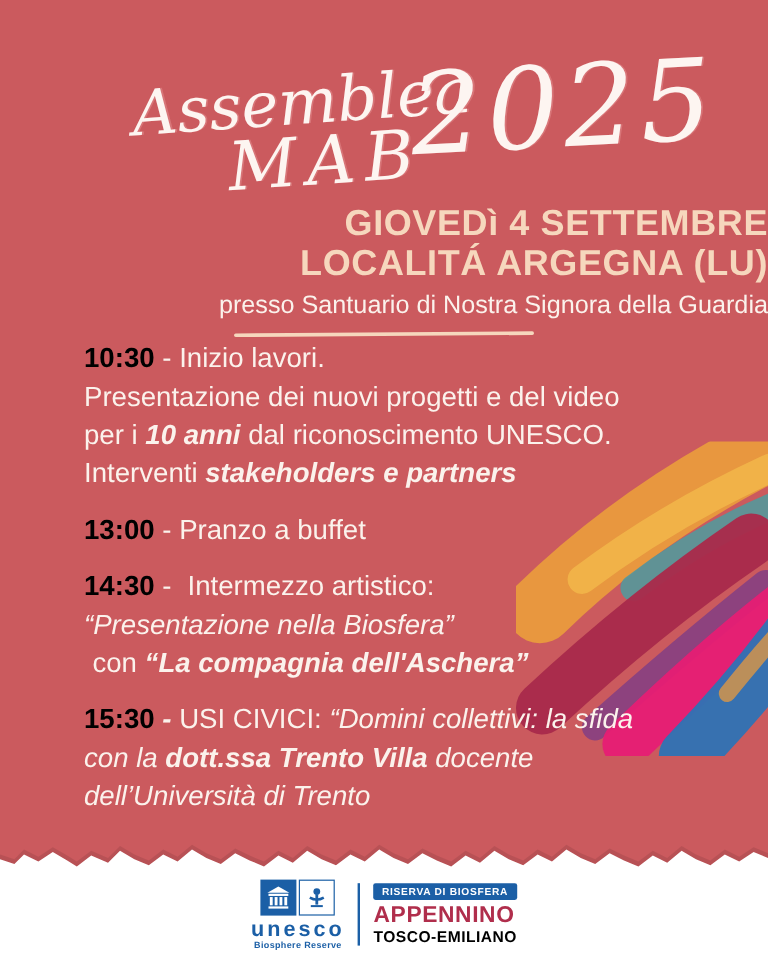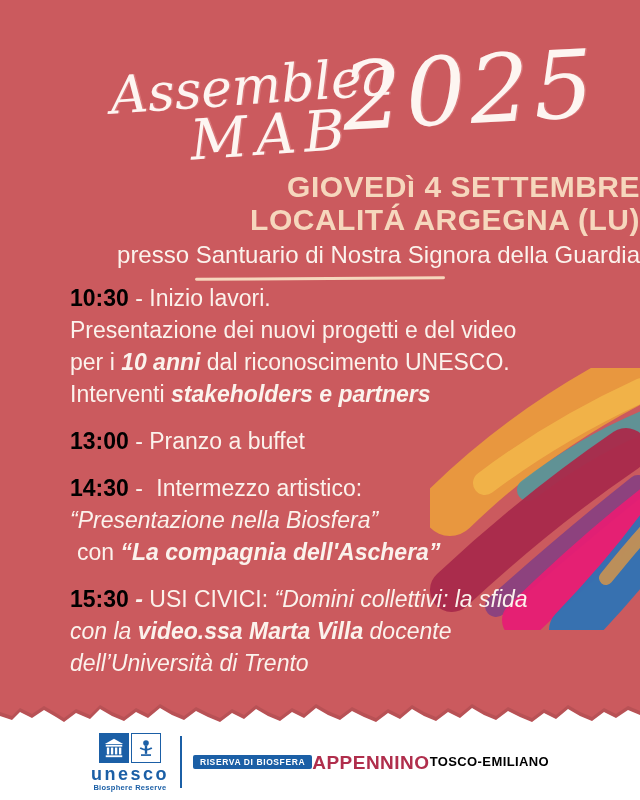--- a/index.html
+++ b/index.html
@@ -25,21 +25,21 @@
   }
   .t-assemblea{left:110px;top:56px;font-size:52px;transform:rotate(-4deg);}
   .t-mab{left:190px;top:102px;font-size:56px;letter-spacing:8px;transform:rotate(-4deg);}
   .t-year{left:342px;top:36px;font-size:94px;letter-spacing:4px;transform:rotate(-3deg);}
   
   .header{position:absolute;left:0;top:170px;width:100%;text-align:right;z-index:2;}
   .h-line{
     font-size:30px;font-weight:800;letter-spacing:.5px;
     color:#f6d7bd;line-height:33px;
   }
-  .h-venue{margin-top:6px;font-size:24px;color:#fbf2ec;line-height:25px;}
+  .h-venue{margin-top:6px;font-size:21px;color:#fbf2ec;line-height:25px;}
   .h-underline{
     margin:10px auto 0 auto;width:250px;height:3px;border-radius:2px;
     background:#f6d7bd;transform:rotate(-.4deg);
   }
   
   .schedule{position:absolute;left:70px;top:282px;width:560px;z-index:2;
     color:#fbf2ec;font-size:23px;line-height:32px;}
   .s-item{margin:0 0 15px 0;}
   .s-line{white-space:nowrap;}
   .time{font-weight:bold;color:#000000;}
@@ -54,21 +54,21 @@
   .footer{position:absolute;left:0;bottom:6px;width:100%;height:64px;z-index:4;
     display:flex;align-items:center;justify-content:center;}
   .unesco-block{display:flex;flex-direction:column;align-items:center;}
   .squares{display:flex;gap:2px;}
   .sq{width:30px;height:30px;box-sizing:border-box;}
   .sq-blue{background:#1b5fa6;display:flex;align-items:center;justify-content:center;}
   .sq-white{background:#fff;border:1.5px solid #1b5fa6;display:flex;align-items:center;justify-content:center;}
   .unesco-word{margin-top:2px;font-size:18px;font-weight:bold;color:#1b5fa6;letter-spacing:2.5px;line-height:18px;}
   .unesco-sub{font-size:7.5px;color:#1b5fa6;font-weight:bold;letter-spacing:.3px;}
   .divider{width:2px;height:52px;background:#1b5fa6;margin:0 11px;}
-  .reserve-block{display:flex;flex-direction:row;align-items:center;}
+  .reserve-block{display:flex;flex-direction:column;align-items:flex-start;}
   .badge{background:#1b5fa6;color:#fff;font-size:8.5px;font-weight:bold;letter-spacing:.6px;
     padding:2.5px 7px;border-radius:2px;line-height:9px;}
   .reserve-name{font-size:19px;font-weight:800;color:#b02e4c;letter-spacing:.5px;line-height:22px;margin-top:2px;}
   .reserve-region{font-size:13px;font-weight:600;color:#000000;letter-spacing:.4px;line-height:14px;}
 </style>
 </head>
 <body>
 
 <div class="poster">
 
@@ -110,21 +110,21 @@
     </div>
 
     <div class="s-item">
       <div class="s-line"><span class="time">14:30</span><span> - </span><span class="gap">Intermezzo artistico:</span></div>
       <div class="s-line i"><span>“Presentazione nella Biosfera”</span></div>
       <div class="s-line indent"><span>con </span><span class="b">“La compagnia dell'Aschera”</span></div>
     </div>
 
     <div class="s-item">
       <div class="s-line"><span class="time">15:30</span><span class="b"> - </span><span>USI CIVICI: </span><span class="i">“Domini collettivi: la sfida</span></div>
-      <div class="s-line i"><span>con la </span><span class="b">video.ssa Marta Villa</span><span> docente</span></div>
+      <div class="s-line i"><span>con la </span><span class="b">dott.ssa Trento Villa</span><span> docente</span></div>
       <div class="s-line i"><span>dell’Università di Trento</span></div>
     </div>
 
   </div>
 
   <div class="paper"></div>
   <svg class="torn" viewBox="0 0 640 30" preserveAspectRatio="none" aria-hidden="true">
     <polygon fill="#a94a4f" opacity="0.55" points="0,30 0,12 12,16 20,8 32,14 44,6 56,13 64,18 76,9 90,15 100,5 112,12 124,17 136,8 148,14 160,4 172,11 184,16 196,7 208,13 220,18 232,9 244,15 256,5 268,12 280,17 292,8 304,14 316,4 328,11 340,16 352,7 364,13 376,18 388,9 400,15 412,5 424,12 436,17 448,8 460,14 472,4 484,11 496,16 508,7 520,13 532,18 544,9 556,15 568,5 580,12 592,17 604,8 616,14 628,6 640,11 640,30"></polygon>
     <polygon fill="#ffffff" points="0,30 0,16 12,20 20,12 32,18 44,10 56,17 64,22 76,13 90,19 100,9 112,16 124,21 136,12 148,18 160,8 172,15 184,20 196,11 208,17 220,22 232,13 244,19 256,9 268,16 280,21 292,12 304,18 316,8 328,15 340,20 352,11 364,17 376,22 388,13 400,19 412,9 424,16 436,21 448,12 460,18 472,8 484,15 496,20 508,11 520,17 532,22 544,13 556,19 568,9 580,16 592,21 604,12 616,18 628,10 640,15 640,30"></polygon>
   </svg>

